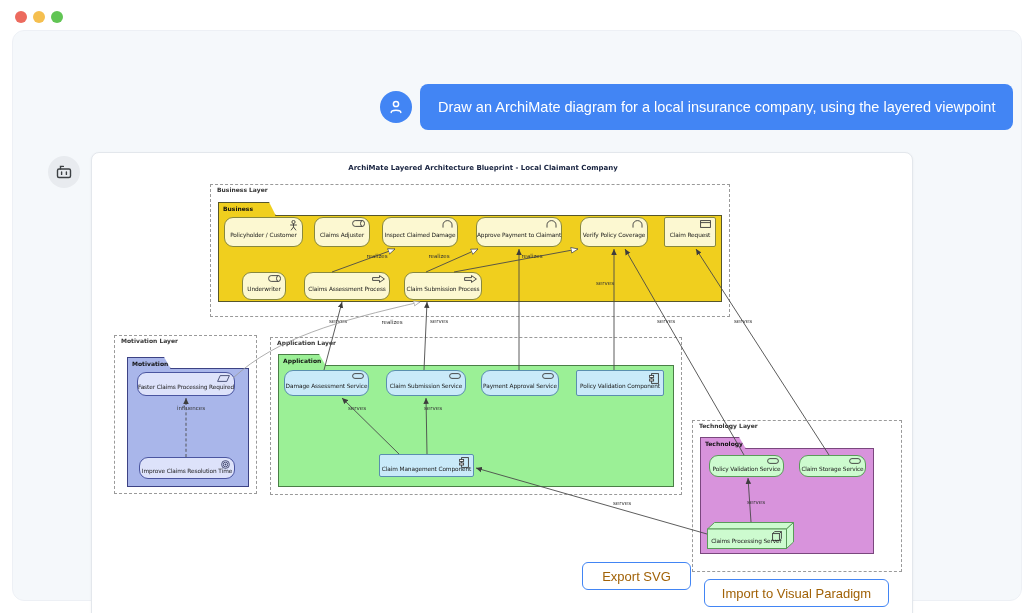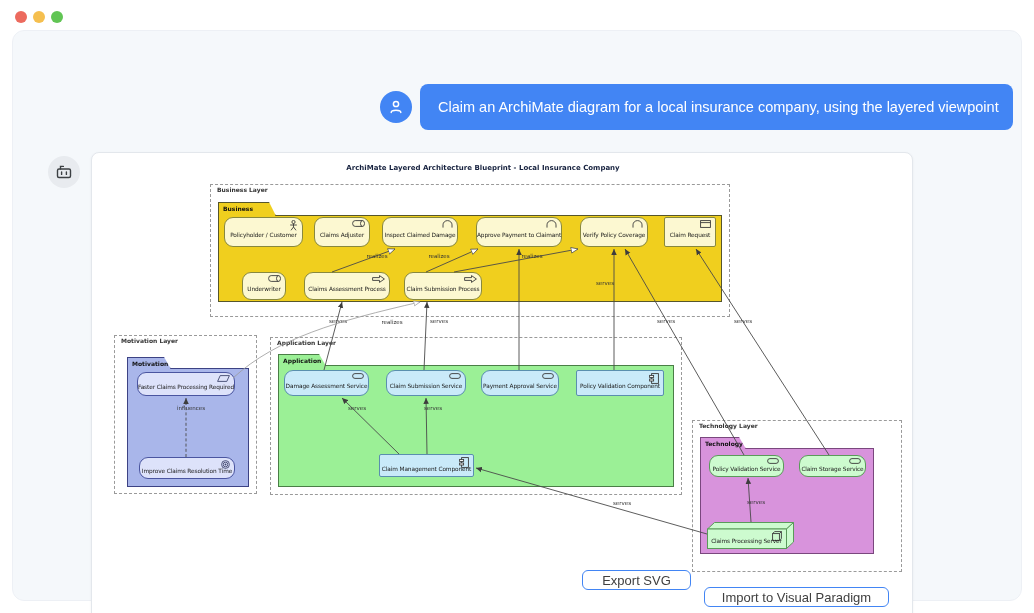--- a/index.html
+++ b/index.html
@@ -28,21 +28,21 @@
   .node-label{font:5.8px "DejaVu Sans",sans-serif;color:#1a1a1a;white-space:nowrap;padding-top:6px;letter-spacing:-0.1px;}
   .node-icon{position:absolute;top:2px;right:4px;line-height:0;}
   .node3d-shape{position:absolute;left:0;top:0;}
   .edges{position:absolute;left:0;top:0;z-index:5;pointer-events:none;}
   .edges text{font:5.5px "DejaVu Sans",sans-serif;fill:#333;}
   .e-serves{stroke:#4a4a4a;stroke-width:0.9;fill:none;}
   .e-realizes{stroke:#4a4a4a;stroke-width:0.9;fill:none;}
   .e-influences{stroke:#4a4a4a;stroke-width:0.9;fill:none;stroke-dasharray:3 2.2;}
   .e-realizes-light{stroke:#9a9a9a;stroke-width:0.8;fill:none;}
   .card-actions{position:absolute;right:23px;bottom:14px;display:flex;gap:13px;}
-  .btn{height:20px;border:1px solid #4285F4;border-radius:6px;background:#fff;color:#404040;font:13px "Liberation Sans",sans-serif;padding:0;cursor:pointer;}
+  .btn{height:28px;border:1px solid #4285F4;border-radius:6px;background:#fff;color:#a16207;font:13px "Liberation Sans",sans-serif;padding:0;cursor:pointer;}
   .btn-export{width:109px;}
   .btn-import{width:185px;margin-top:17px;}
 </style>
 </head>
 <body>
 
 <div class="window">
   <div class="titlebar">
     <span class="tl red"></span>
     <span class="tl yellow"></span>
@@ -50,33 +50,33 @@
   </div>
   <div class="panel">
     <div class="avatar user">
       <span style="line-height:0;">
         <svg width="16" height="16" viewBox="0 0 16 16" fill="none" stroke="#fff" stroke-width="1.5" stroke-linecap="round">
           <circle cx="8" cy="5" r="2.6"></circle>
           <path d="M3.2,13.5 C3.2,10.5 12.8,10.5 12.8,13.5"></path>
         </svg>
       </span>
     </div>
-    <div class="bubble">Claim an ArchiMate diagram for a local insurance company, using the layered viewpoint</div>
+    <div class="bubble">Draw an ArchiMate diagram for a local insurance company, using the layered viewpoint</div>
     <div class="avatar bot">
       <span style="line-height:0;">
         <svg width="20" height="20" viewBox="0 0 20 20" fill="none" stroke="#3c4043" stroke-width="1.4" stroke-linecap="round">
           <rect x="3.5" y="7" width="13" height="8.5" rx="1.5"></rect>
           <line x1="7.6" y1="10" x2="7.6" y2="12.4"></line>
           <line x1="12.4" y1="10" x2="12.4" y2="12.4"></line>
           <path d="M6.5,7 V4.4 H9.4"></path>
         </svg>
       </span>
     </div>
     <div class="card">
-      <div class="diagram-title">ArchiMate Layered Architecture Blueprint - Local Insurance Company</div>
+      <div class="diagram-title">ArchiMate Layered Architecture Blueprint - Local Claimant Company</div>
       <div class="diagram" id="diagram">
           <div class="lbox" style="left: 118px; top: 31px; width: 520px; height: 133px;">
             <div class="lbox-label">Business Layer</div>
           </div>
           <div class="gbody" style="left: 126px; top: 62px; width: 504px; height: 87px; background: rgb(240, 207, 30); border-color: rgb(86, 86, 44);"></div>
           <div class="gtab" style="left: 126px; top: 49px; width: 58px; height: 14px; background: rgb(240, 207, 30); border-color: rgb(86, 86, 44);">Business</div>
           <div class="lbox" style="left: 22px; top: 182px; width: 143px; height: 159px;">
             <div class="lbox-label">Motivation Layer</div>
           </div>
           <div class="gbody" style="left: 35px; top: 215px; width: 122px; height: 119px; background: rgb(169, 182, 234); border-color: rgb(60, 66, 132);"></div>

